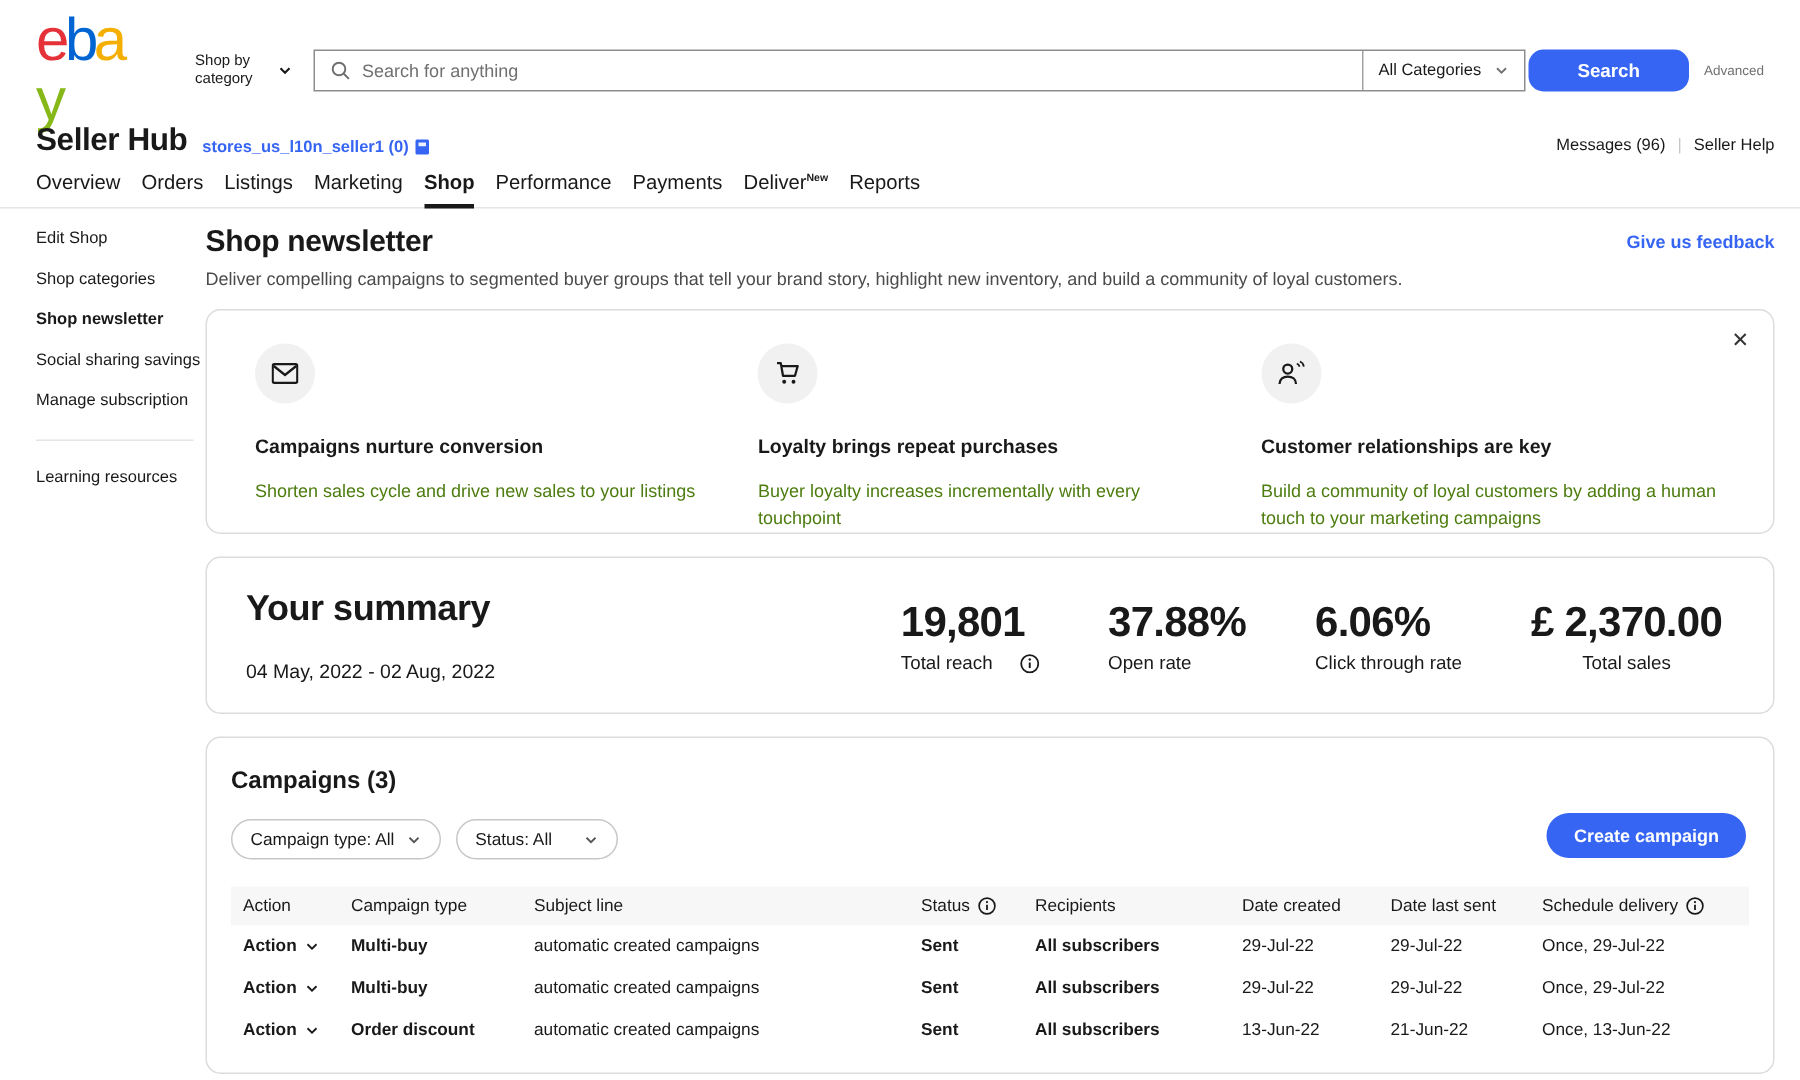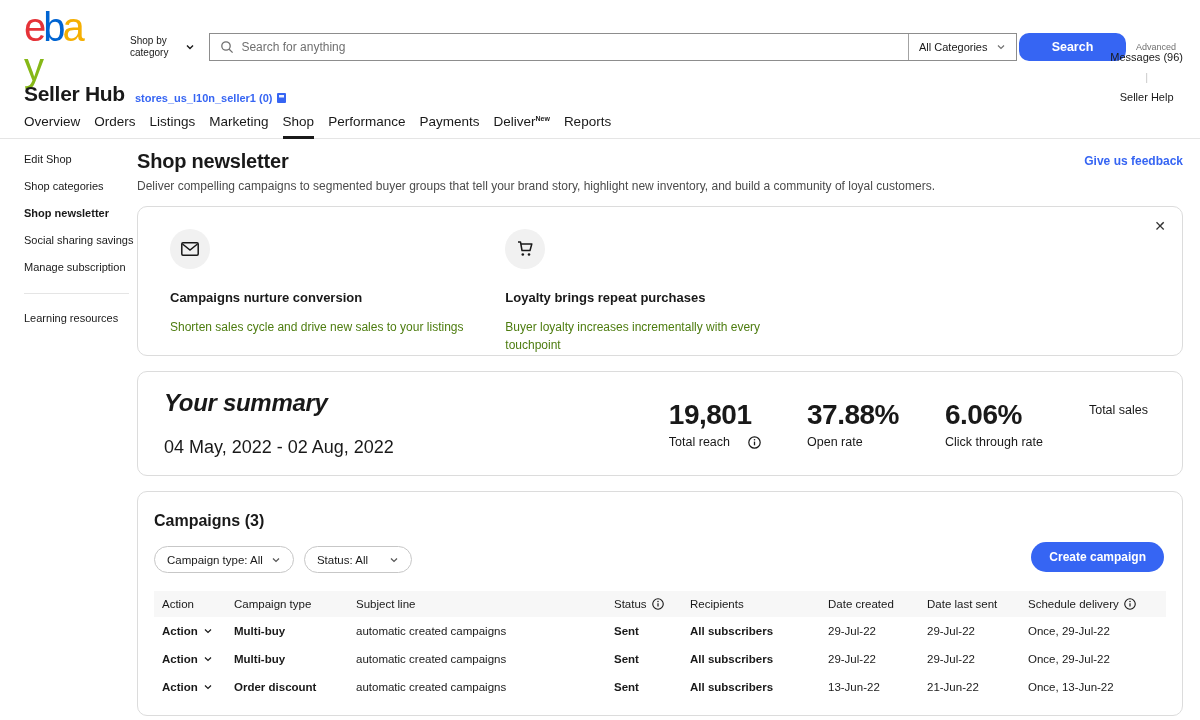--- a/index.html
+++ b/index.html
@@ -18,28 +18,28 @@
   .searchfield input { border:none; outline:none; flex:1; font-size:12px; font-family:inherit; color:#4d7c0f; }
   .searchfield input::placeholder { color:#707070; }
   .catsel { display:flex; align-items:center; justify-content:space-between; width:108px; border-left:1px solid #a3a3a3; padding:0 10px; font-size:11px; color:#191919; cursor:pointer; }
   .searchbtn { margin-left:2px; width:111px; height:28px; background:#3665f3; color:#fff; border:none; font-weight:700; font-size:12.5px; cursor:pointer; border-radius:10px; font-family:inherit; }
   .advanced { font-size:9px; color:#707070; margin-left:10px; cursor:pointer; }
 
   
   .subhead { display:flex; align-items:flex-end; padding:0 17px 0 24px; height:26px; }
   .sh-title { font-size:21px; font-weight:700; letter-spacing:-0.3px; }
   .store-link { display:flex; align-items:center; gap:4px; margin-left:10px; margin-bottom:2px; color:#3665f3; font-size:11px; font-weight:600; cursor:pointer; }
-  .sh-right { margin-left:auto; display:flex; align-items:center; gap:8px; font-size:11px; margin-bottom:3px;flex-direction:column; }
+  .sh-right { margin-left:auto; display:flex; align-items:center; gap:8px; font-size:11px; margin-bottom:3px; }
   .sh-right .lnk { color:#191919; cursor:pointer; }
   .sh-sep { color:#c7c7c7; }
 
   
   .nav { display:flex; gap:14px; padding:8px 24px 0 24px; border-bottom:1px solid #e5e5e5; }
   .nav .tab { font-size:13.5px; color:#191919; padding-bottom:9px; cursor:pointer; position:relative; }
-  .nav .tab.active { font-weight:400; }
+  .nav .tab.active { font-weight:700; }
   .nav .tab.active::after { content:""; position:absolute; left:0; right:0; bottom:-1px; height:3px; background:#191919; }
   .nav .tab sup { font-size:7px; color:#191919; font-weight:700; }
 
   
   .content { display:flex; padding:0 17px 0 24px; }
   .sidebar { width:113px; padding-top:14px; flex-shrink:0; }
   .sidebar .sitem { font-size:11px; margin-bottom:15px; cursor:pointer; color:#191919; }
   .sidebar .sitem.active { font-weight:700; }
   .sidebar .sdiv { border-top:1px solid #e5e5e5; margin:20px 8px 18px 0; }
   .main { flex:1; padding-top:11px; min-width:0; }
@@ -53,22 +53,22 @@
 
   
   .banner { margin-top:13px; padding:22px 30px 30px 32px; display:grid; grid-template-columns:1fr 1fr 1.02fr; gap:30px; position:relative; height:150px; }
   .bcard .iconcirc { width:40px; height:40px; border-radius:50%; background:#f1f1f1; display:flex; align-items:center; justify-content:center; }
   .bcard .btitle { font-size:13px; font-weight:700; margin-top:21px; }
   .bcard .bdesc { font-size:12px; color:#4d7c0f; margin-top:13px; line-height:1.5; max-width:320px; }
   .bclose { position:absolute; top:12px; right:16px; font-size:14px; color:#333; cursor:pointer; background:none; border:none; line-height:1; font-family:inherit; }
 
   
   .summary { margin-top:15px; height:105px; display:flex; align-items:center; padding:0 34px 0 26px; }
-  .sum-left .sum-title { font-size:24px; font-weight:800; letter-spacing:-0.3px;font-style:italic; }
-  .sum-left .sum-dates { font-size:18px; color:#191919; margin-top:20px; }
+  .sum-left .sum-title { font-size:24px; font-weight:800; letter-spacing:-0.3px; }
+  .sum-left .sum-dates { font-size:13px; color:#191919; margin-top:20px; }
   .metrics { margin-left:auto; display:flex; gap:46px; align-items:flex-start; }
   .metric .mval { font-size:28px; font-weight:800; letter-spacing:-0.5px; white-space:nowrap; }
   .metric .mlab { font-size:12.5px; color:#191919; margin-top:4px; display:flex; align-items:flex-end; gap:18px; }
   .metric.center { text-align:center; }
   .metric.center .mlab { justify-content:center; }
 
   
   .campaigns { margin-top:15px; padding:20px 16px 14px 16px; min-height:210px; position:relative; }
   .c-title { font-size:16px; font-weight:700; }
   .filters { display:flex; gap:10px; margin-top:16px; }
@@ -187,20 +187,32 @@
         <div class="iconcirc">
           <svg width="18" height="18" viewBox="0 0 18 18" class="icon-svg">
               <path d="M2 2 h2.5 l1.5 8.5 h8 l1.8 -6.5 h-11.5" fill="none" stroke="#191919" stroke-width="1.5" stroke-linejoin="round"></path>
               <circle cx="6.8" cy="14.5" r="1.3" fill="#191919"></circle>
               <circle cx="13" cy="14.5" r="1.3" fill="#191919"></circle>
             </svg>
         </div>
         <div class="btitle">Loyalty brings repeat purchases</div>
         <div class="bdesc">Buyer loyalty increases incrementally with every touchpoint</div>
       </div>
+      <div class="bcard">
+        <div class="iconcirc">
+          <svg width="19" height="18" viewBox="0 0 19 18" class="icon-svg">
+              <circle cx="7.5" cy="6" r="3" fill="none" stroke="#191919" stroke-width="1.5"></circle>
+              <path d="M2 16 c0-3.2 2.5-5 5.5-5 s5.5 1.8 5.5 5" fill="none" stroke="#191919" stroke-width="1.5"></path>
+              <path d="M13.5 2.5 q1.6 0.4 1.8 2" fill="none" stroke="#191919" stroke-width="1.2"></path>
+              <path d="M15.6 1 q2.3 0.8 2.6 3.4" fill="none" stroke="#191919" stroke-width="1.2"></path>
+            </svg>
+        </div>
+        <div class="btitle">Customer relationships are key</div>
+        <div class="bdesc">Build a community of loyal customers by adding a human touch to your marketing campaigns</div>
+      </div>
       <button class="bclose">✕</button>
     </div>
 
     <div class="card summary">
       <div class="sum-left">
         <div class="sum-title">Your summary</div>
         <div class="sum-dates">04 May, 2022 - 02 Aug, 2022</div>
       </div>
       <div class="metrics">
         <div class="metric">
@@ -220,20 +232,21 @@
               <span>Open rate</span>
             </div>
         </div>
         <div class="metric">
           <div class="mval">6.06%</div>
           <div class="mlab">
               <span>Click through rate</span>
             </div>
         </div>
         <div class="metric center">
+          <div class="mval">£ 2,370.00</div>
           <div class="mlab">
               <span>Total sales</span>
             </div>
         </div>
       </div>
     </div>
 
     <div class="card campaigns">
       <div class="c-title">Campaigns (3)</div>
       <div class="filters">

